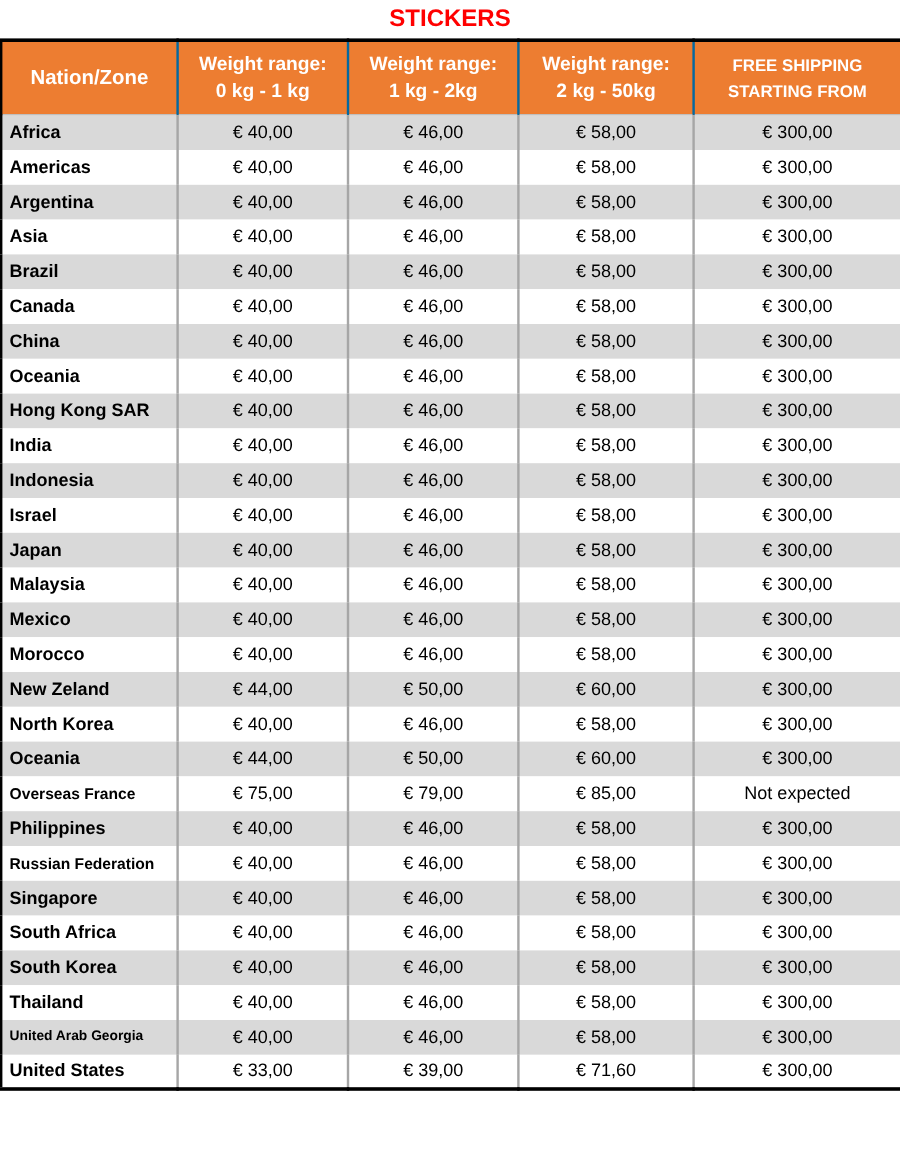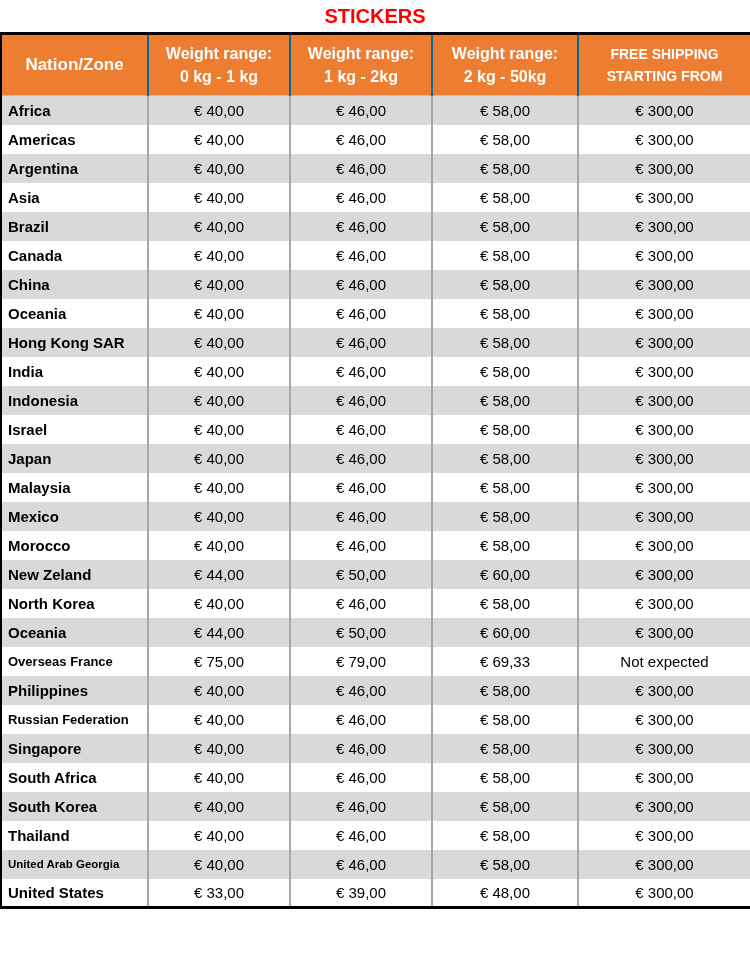--- a/index.html
+++ b/index.html
@@ -251,21 +251,21 @@
     <td class="nation">Oceania</td>
     <td class="price">€ 44,00</td>
     <td class="price">€ 50,00</td>
     <td class="price">€ 60,00</td>
     <td class="price">€ 300,00</td>
   </tr>
         <tr>
     <td class="nation sm">Overseas France</td>
     <td class="price">€ 75,00</td>
     <td class="price">€ 79,00</td>
-    <td class="price">€ 69,33</td>
+    <td class="price">€ 85,00</td>
     <td class="price">Not expected</td>
   </tr>
         <tr>
     <td class="nation">Philippines</td>
     <td class="price">€ 40,00</td>
     <td class="price">€ 46,00</td>
     <td class="price">€ 58,00</td>
     <td class="price">€ 300,00</td>
   </tr>
         <tr>
@@ -307,19 +307,19 @@
     <td class="nation xs">United Arab Georgia</td>
     <td class="price">€ 40,00</td>
     <td class="price">€ 46,00</td>
     <td class="price">€ 58,00</td>
     <td class="price">€ 300,00</td>
   </tr>
         <tr>
     <td class="nation">United States</td>
     <td class="price">€ 33,00</td>
     <td class="price">€ 39,00</td>
-    <td class="price">€ 48,00</td>
+    <td class="price">€ 71,60</td>
     <td class="price">€ 300,00</td>
   </tr>
       </tbody>
   </table>
 
 </div>
 
 </body></html>

